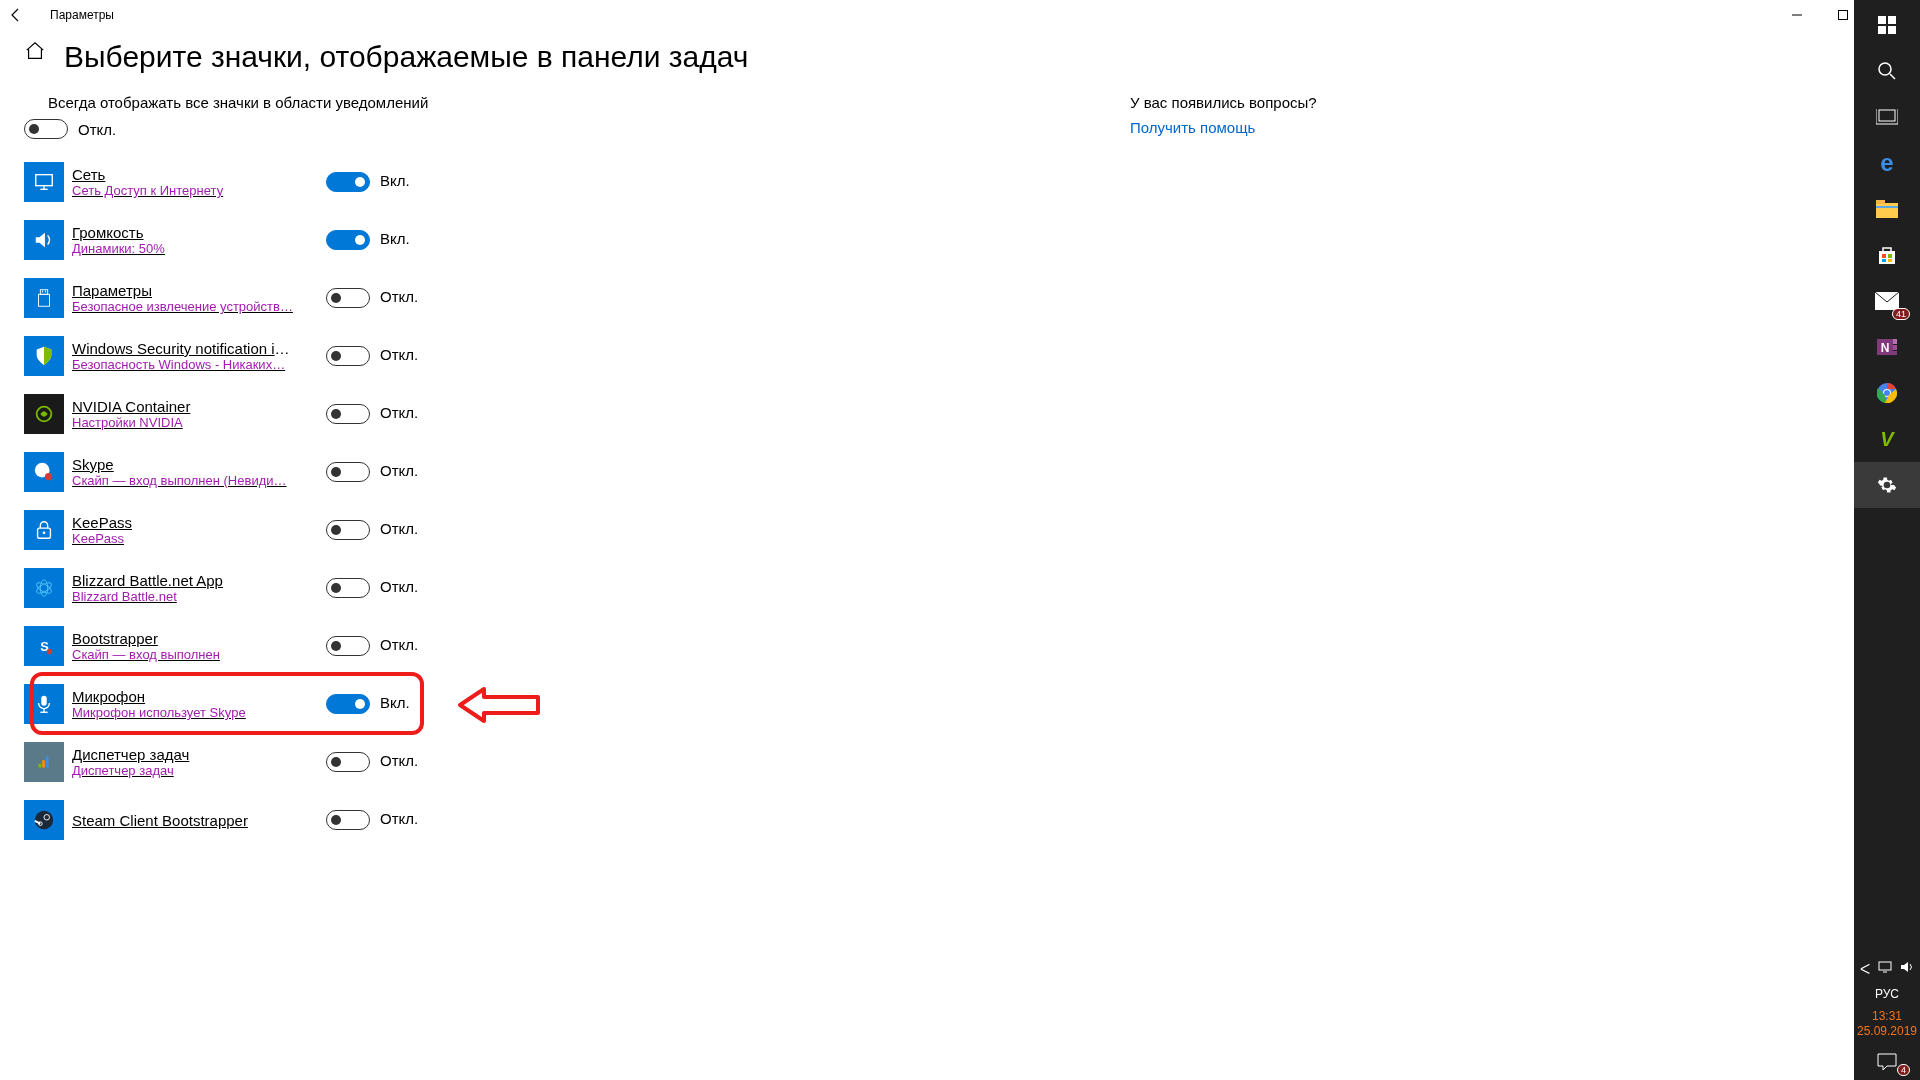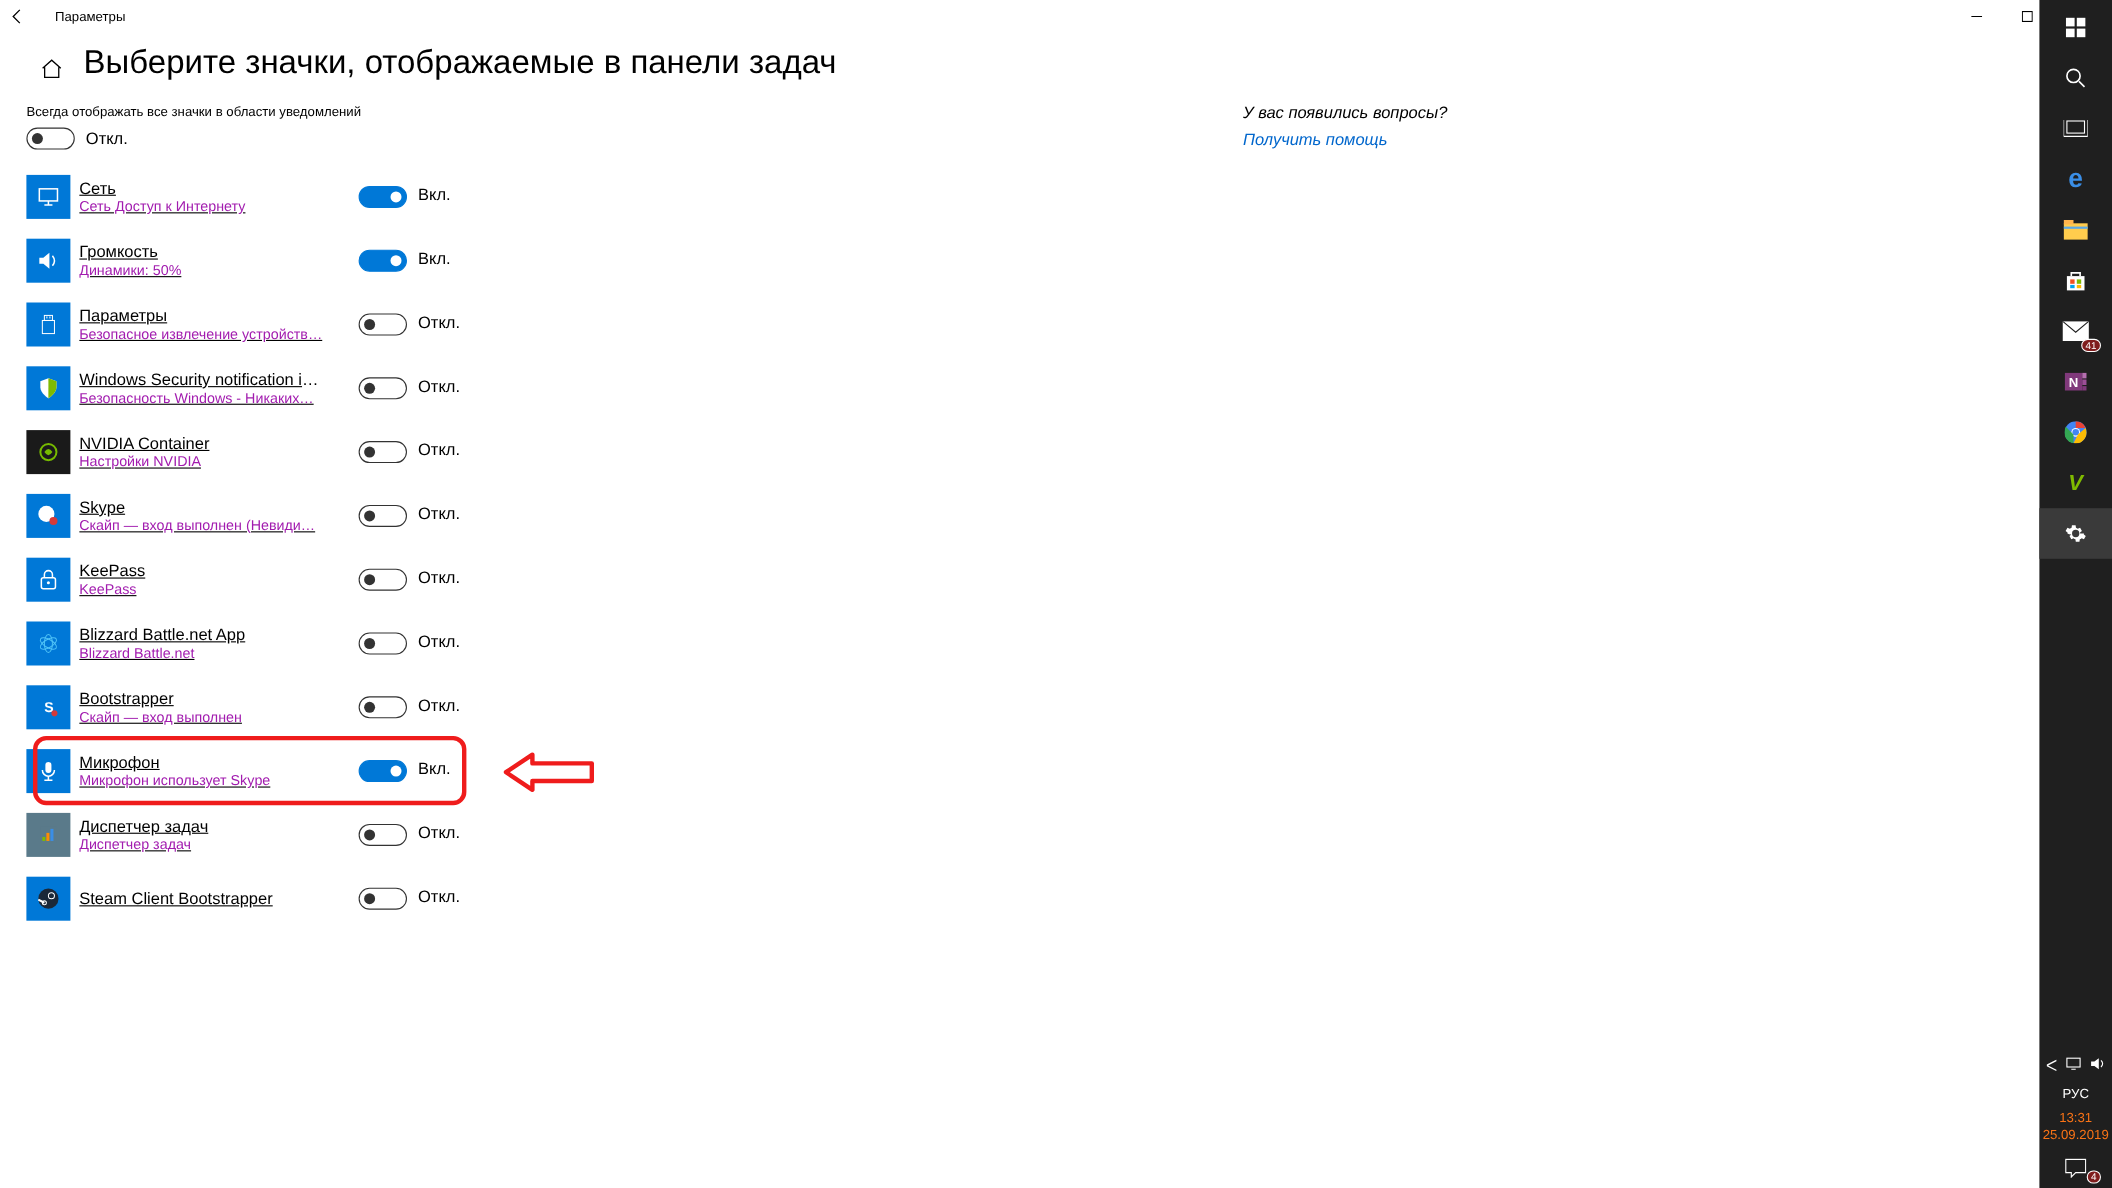--- a/index.html
+++ b/index.html
@@ -6,31 +6,31 @@
 body { background: #ffffff; width: 1920px; height: 1080px; overflow: hidden; position: relative; }
 
 
 .title-bar { display: flex; align-items: center; height: 30px; padding: 4px 8px; font-size: 12px; color: #000; }
 .title-bar .back { width: 32px; text-align: center; cursor: pointer; font-size: 14px; }
 .title-bar .title { margin-left: 10px; }
 .title-bar .win-controls { margin-left: auto; display: flex; }
 .title-bar .win-controls div { width: 46px; height: 30px; display: flex; align-items: center; justify-content: center; font-size: 12px; cursor: pointer; }
 
 
-.header { display: flex; align-items: flex-end; padding: 10px 24px 20px 36px; }
+.header { display: flex; align-items: flex-start; padding: 10px 24px 20px 24px; }
 .header .home-icon { width: 22px; height: 22px; margin-right: 18px; cursor: pointer; }
 .header h1 { font-weight: 400; font-size: 30px; }
 
 
 .content { display: flex; padding: 0 24px; }
 .main-col { width: 1100px; }
-.side-col { padding-left: 6px; font-style: italic; }
-
-
-.always-label { font-size: 12px; margin-bottom: 8px; }
+.side-col { padding-left: 6px; }
+
+
+.always-label { font-size: 15px; margin-bottom: 8px; margin-left: 24px; }
 .always-row { display: flex; align-items: center; margin-bottom: 14px; }
 
 
 .toggle { width: 44px; height: 20px; border: 1px solid #333; border-radius: 10px; position: relative; background: #fff; cursor: pointer; flex-shrink: 0; }
 .toggle .knob { position: absolute; width: 10px; height: 10px; border-radius: 50%; background: #333; top: 4px; left: 4px; }
 .toggle.on { background: #0078d7; border-color: #0078d7; }
 .toggle.on .knob { background: #fff; left: auto; right: 4px; }
 .toggle-label { margin-left: 10px; font-size: 15px; }
 
 

